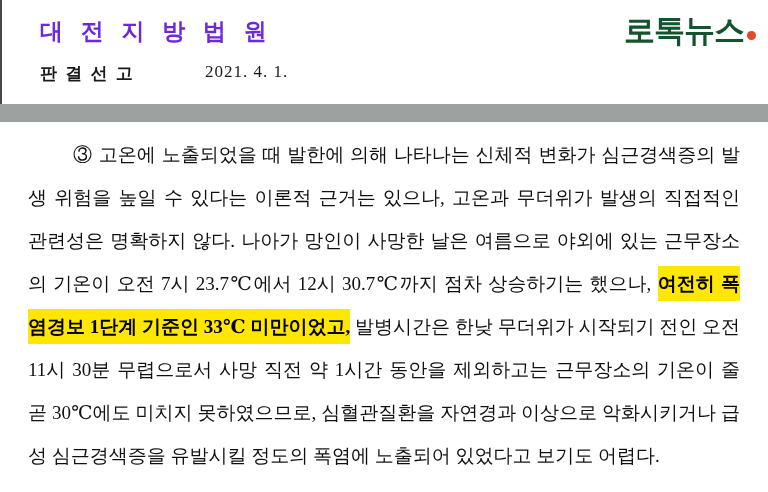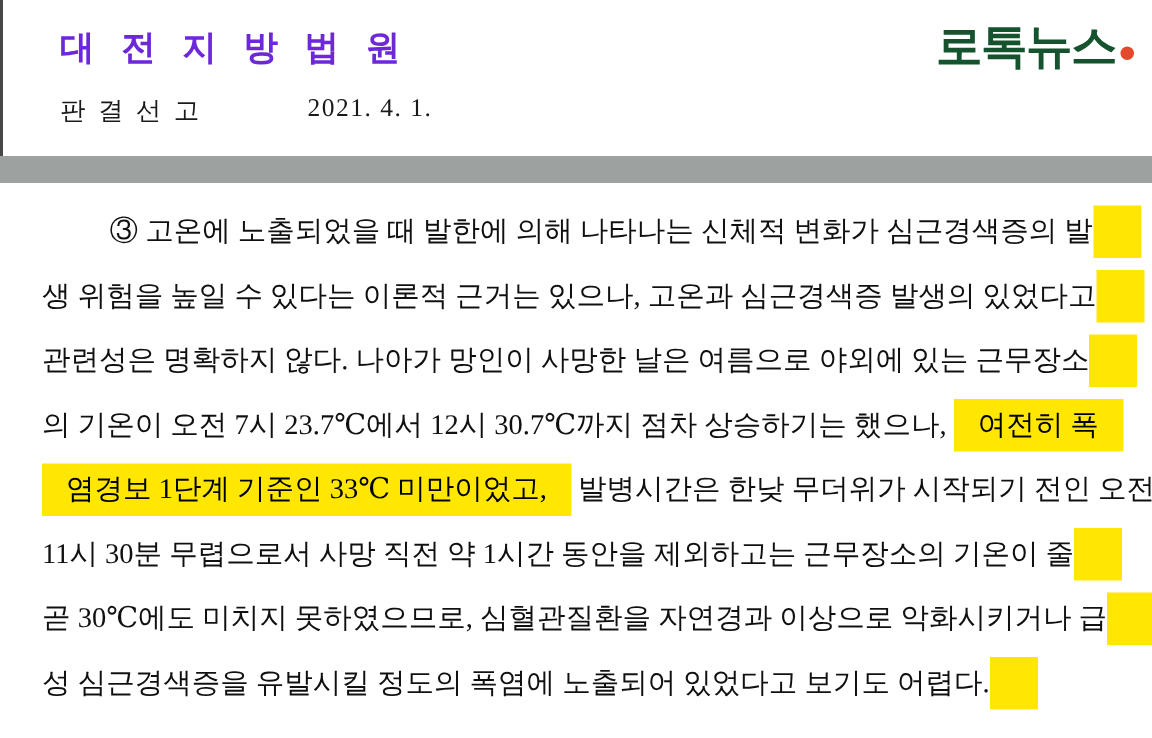--- a/index.html
+++ b/index.html
@@ -39,20 +39,21 @@
   .verdict-row {
     position: absolute;
     left: 40px; top: 62px;
     height: 24px;
     font-size: 17px;
     color: #1a1a1a;
     white-space: nowrap;
   }
   .verdict-label {
     letter-spacing: 2px;
+    font-weight: bold;
   }
   .verdict-date {
     position: absolute;
     left: 165px; top: 0;
     letter-spacing: 1px;
   }
 
   
   .logo {
     position: absolute;
@@ -96,21 +97,22 @@
     text-align-last: justify;
     white-space: nowrap;
   }
   .line.indent { text-indent: 45px; }
   .line.last {
     text-align-last: left;
   }
   mark {
     background: #ffe603;
     color: #000;
-    padding: 7px 16px;
+    padding: 7px 0;
+    font-weight: bold;
   }
 </style>
 </head>
 <body>
 
 <div class="page">
 
   <div class="edge-artifact"></div>
 
   <div class="court-title">대 전 지 방 법 원</div>
@@ -119,21 +121,21 @@
     <span class="verdict-label">판 결 선 고</span>
     <span class="verdict-date">2021. 4. 1.</span>
   </div>
 
   <div class="logo"><span>로톡뉴스</span><span class="logo-dot"></span></div>
 
   <div class="divider"></div>
 
   <div class="body-text">
     <div class="line indent"><span>③ 고온에 노출되었을 때 발한에 의해 나타나는 신체적 변화가 심근경색증의 발</span><mark></mark><span></span></div>
-    <div class="line"><span>생 위험을 높일 수 있다는 이론적 근거는 있으나, 고온과 심근경색증 발생의 있었다고</span><mark></mark><span></span></div>
+    <div class="line"><span>생 위험을 높일 수 있다는 이론적 근거는 있으나, 고온과 무더위가 발생의 직접적인</span><mark></mark><span></span></div>
     <div class="line"><span>관련성은 명확하지 않다. 나아가 망인이 사망한 날은 여름으로 야외에 있는 근무장소</span><mark></mark><span></span></div>
     <div class="line"><span>의 기온이 오전 7시 23.7℃에서 12시 30.7℃까지 점차 상승하기는 했으나, </span><mark>여전히 폭</mark><span></span></div>
     <div class="line"><span></span><mark>염경보 1단계 기준인 33℃ 미만이었고,</mark><span> 발병시간은 한낮 무더위가 시작되기 전인 오전</span></div>
     <div class="line"><span>11시 30분 무렵으로서 사망 직전 약 1시간 동안을 제외하고는 근무장소의 기온이 줄</span><mark></mark><span></span></div>
     <div class="line"><span>곧 30℃에도 미치지 못하였으므로, 심혈관질환을 자연경과 이상으로 악화시키거나 급</span><mark></mark><span></span></div>
     <div class="line last"><span>성 심근경색증을 유발시킬 정도의 폭염에 노출되어 있었다고 보기도 어렵다.</span><mark></mark><span></span></div>
   </div>
 
 </div>
 

